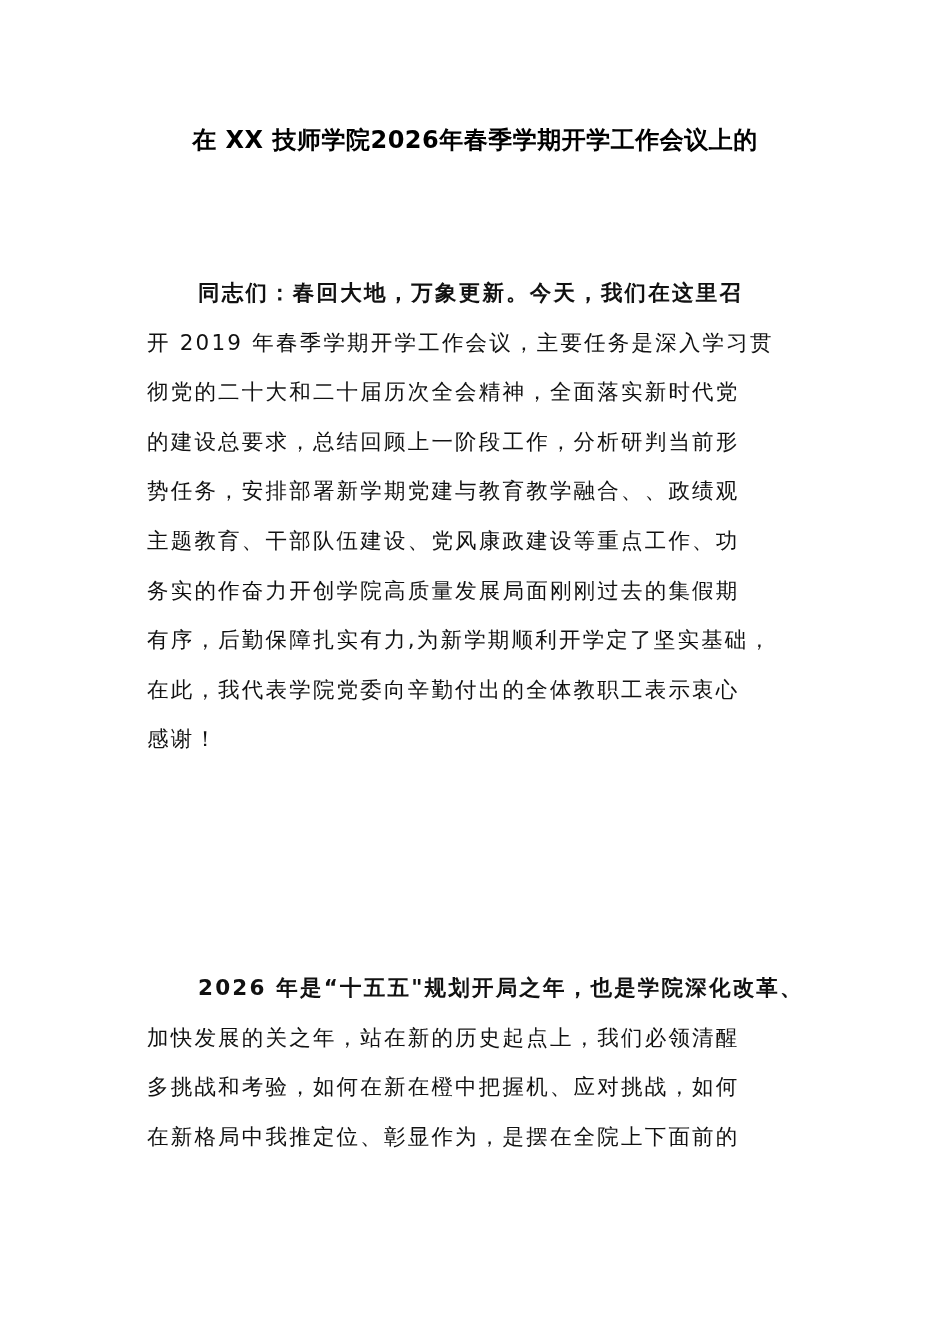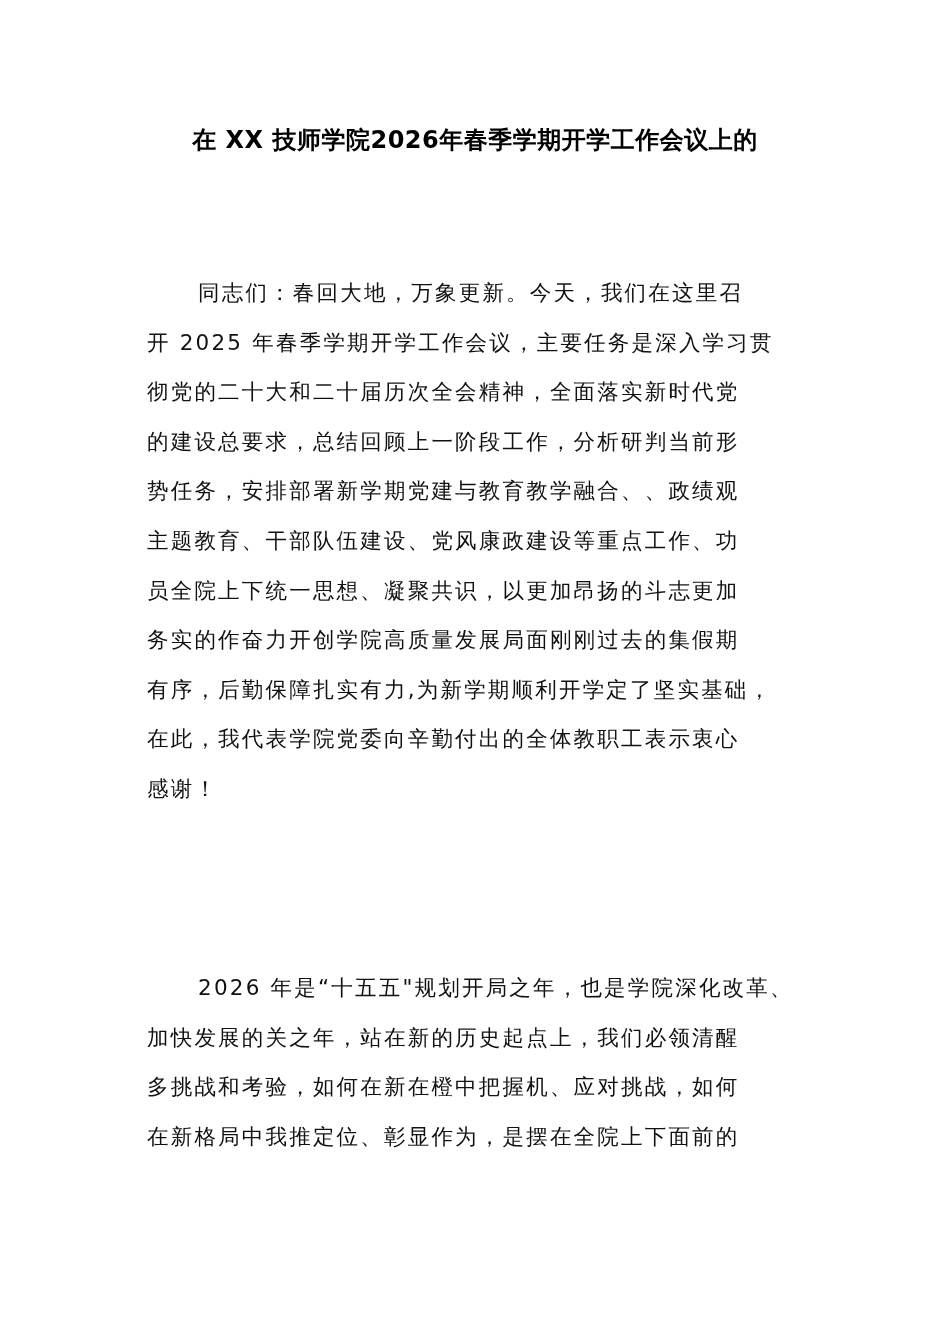--- a/index.html
+++ b/index.html
@@ -44,39 +44,39 @@
       line-height: 49.6px;
       letter-spacing: 2.2px;
       color: #111111;
     }
     .body-text .line {
       display: block;
       white-space: nowrap;
     }
     .body-text .line.indent {
       padding-left: 51px;
+      font-weight: bold;
     }
   </style>
 </head>
 <body>
 
 <div class="page">
 
   <div class="title" style="top:115px;">
     <span class="line1">在 XX 技师学院2026年春季学期开学工作会议上的</span>
   </div>
 
   <div class="body-text" style="top:268px;">
     <span class="line indent">同志们：春回大地，万象更新。今天，我们在这里召</span>
-    <span class="line">开 2025 年春季学期开学工作会议，主要任务是深入学习贯</span>
+    <span class="line">开 2019 年春季学期开学工作会议，主要任务是深入学习贯</span>
     <span class="line">彻党的二十大和二十届历次全会精神，全面落实新时代党</span>
     <span class="line">的建设总要求，总结回顾上一阶段工作，分析研判当前形</span>
     <span class="line">势任务，安排部署新学期党建与教育教学融合、、政绩观</span>
     <span class="line">主题教育、干部队伍建设、党风康政建设等重点工作、功</span>
-    <span class="line">员全院上下统一思想、凝聚共识，以更加昂扬的斗志更加</span>
     <span class="line">务实的作奋力开创学院高质量发展局面刚刚过去的集假期</span>
     <span class="line">有序，后勤保障扎实有力,为新学期顺利开学定了坚实基础，</span>
     <span class="line">在此，我代表学院党委向辛勤付出的全体教职工表示衷心</span>
     <span class="line">感谢！</span>
   </div>
 
   <div class="body-text" style="top:963px;">
     <span class="line indent">2026 年是“十五五"规划开局之年，也是学院深化改革、</span>
     <span class="line">加快发展的关之年，站在新的历史起点上，我们必领清醒</span>
     <span class="line">多挑战和考验，如何在新在橙中把握机、应对挑战，如何</span>

